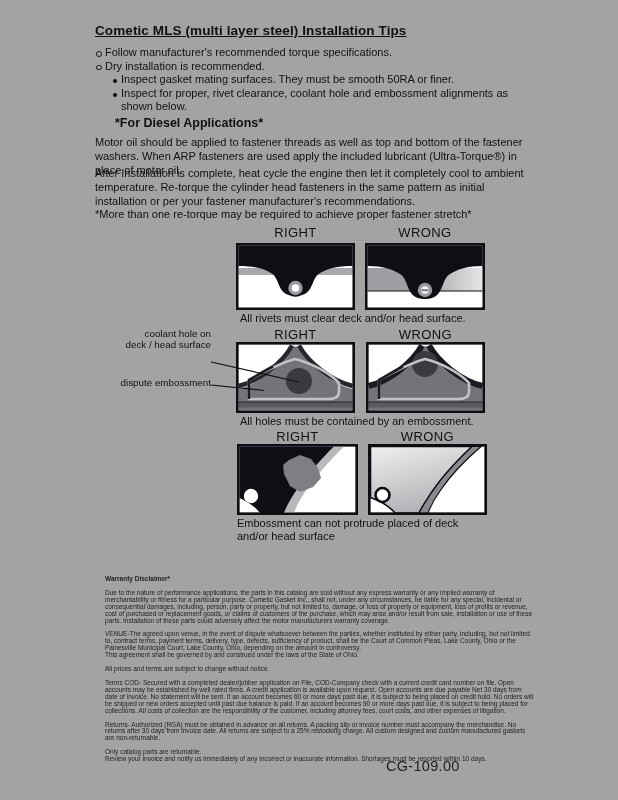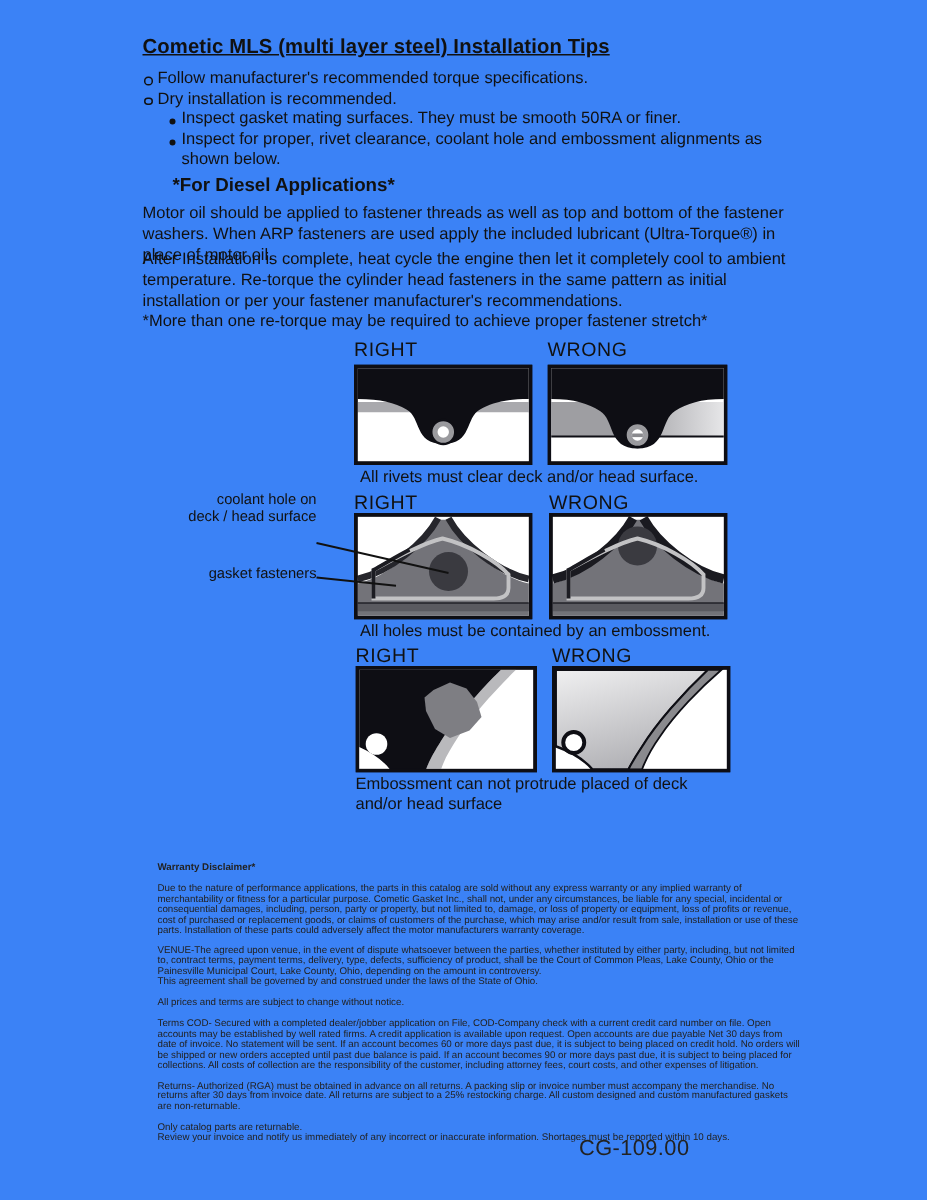--- a/index.html
+++ b/index.html
@@ -1,19 +1,19 @@
 <!DOCTYPE html>
 <html><head>
 <meta charset="utf-8">
 <style>
   html,body{margin:0;padding:0;background:#ffffff;}
   .page{
     position:relative;
     width:618px;height:800px;
-    background:#3b82f6;
+    background:#a3a3a3;
     font-family:"Liberation Sans", sans-serif;
     color:#111;
     overflow:hidden;
   }
   .abs{position:absolute;}
   
   .title{
     left:95px;top:23px;
     font-size:13.5px;font-weight:bold;
     text-decoration:underline;
@@ -29,21 +29,21 @@
   .sub-row::before{
     content:"";position:absolute;left:18px;top:6px;
     width:4px;height:4px;background:#111;border-radius:50%;
   }
   .diesel-h{left:95px;top:116px;font-size:12.5px;font-weight:bold;margin-left:20px;}
   .para{left:95px;width:434px;font-size:11px;line-height:13.8px;}
   .p1{top:136px;}
   .p2{top:167px;}
   .note{top:208px;}
   
-  .dlabel{font-size:13px;letter-spacing:.4px;text-align:left;color:#111;}
+  .dlabel{font-size:13px;letter-spacing:.4px;text-align:center;color:#111;}
   .caption{font-size:11px;line-height:12.5px;color:#111;}
   .tinylabel{font-size:9.8px;line-height:10.5px;text-align:right;color:#111;}
   svg{display:block;}
   
   .legal{left:105px;top:576px;width:430px;font-size:6.5px;line-height:6.9px;color:#222;}
   .legal p{margin:0 0 7px 0;}
   .legal p.tight{margin:0;}
   .legal .lh{font-weight:bold;margin:0 0 7px 0;}
   .pagenum{left:386px;top:758px;font-size:14.5px;letter-spacing:.3px;color:#222;}
 </style>
@@ -99,21 +99,21 @@
 
   <div class="abs caption" style="left:240px;top:312px;">All rivets must clear deck and/or head surface.</div>
 
   <div class="abs dlabel" style="left:236px;top:327px;width:119px;">RIGHT</div>
   <div class="abs dlabel" style="left:366px;top:327px;width:119px;">WRONG</div>
 
   <div class="abs tinylabel" style="left:118px;top:329px;width:93px;">
     <div>coolant hole on</div>
     <div>deck / head surface</div>
   </div>
-  <div class="abs tinylabel" style="left:118px;top:378px;width:93px;">gasket fasteners</div>
+  <div class="abs tinylabel" style="left:118px;top:378px;width:93px;">dispute embossment</div>
 
   <svg class="abs" style="left:236px;top:342px;" width="119" height="71" viewBox="0 0 119 71">
     <rect x="1.2" y="1.2" width="116.6" height="68.6" fill="#ffffff" stroke="#0e0e14" stroke-width="2.4"></rect>
     <path d="M2.5,68.5 V47 C22,43 46,22 57,4.5 L62,4.5 C73,22 97,43 116.5,47 V68.5 Z" fill="#737379"></path>
     <path d="M2.5,44 C24,39 47,20 56,3.5" stroke="#26262c" stroke-width="4.5" fill="none"></path>
     <path d="M116.5,44 C95,39 72,20 63,3.5" stroke="#26262c" stroke-width="4.5" fill="none"></path>
     <rect x="2.5" y="60" width="114" height="5.5" fill="#5a5a60"></rect>
     <line x1="2.5" y1="60" x2="116.5" y2="60" stroke="#222228" stroke-width="1"></line>
     <path d="M13,57 V38 C28,30 46,20 59,17 C76,21 95,32 103,41 V50 C103,55 99,57 93,57 Z" fill="none" stroke="#c2c2c4" stroke-width="2.6"></path>
     <path d="M13,57 V38 C21,33.5 29,28.5 37,24.5" fill="none" stroke="#1c1c22" stroke-width="2.6"></path>

